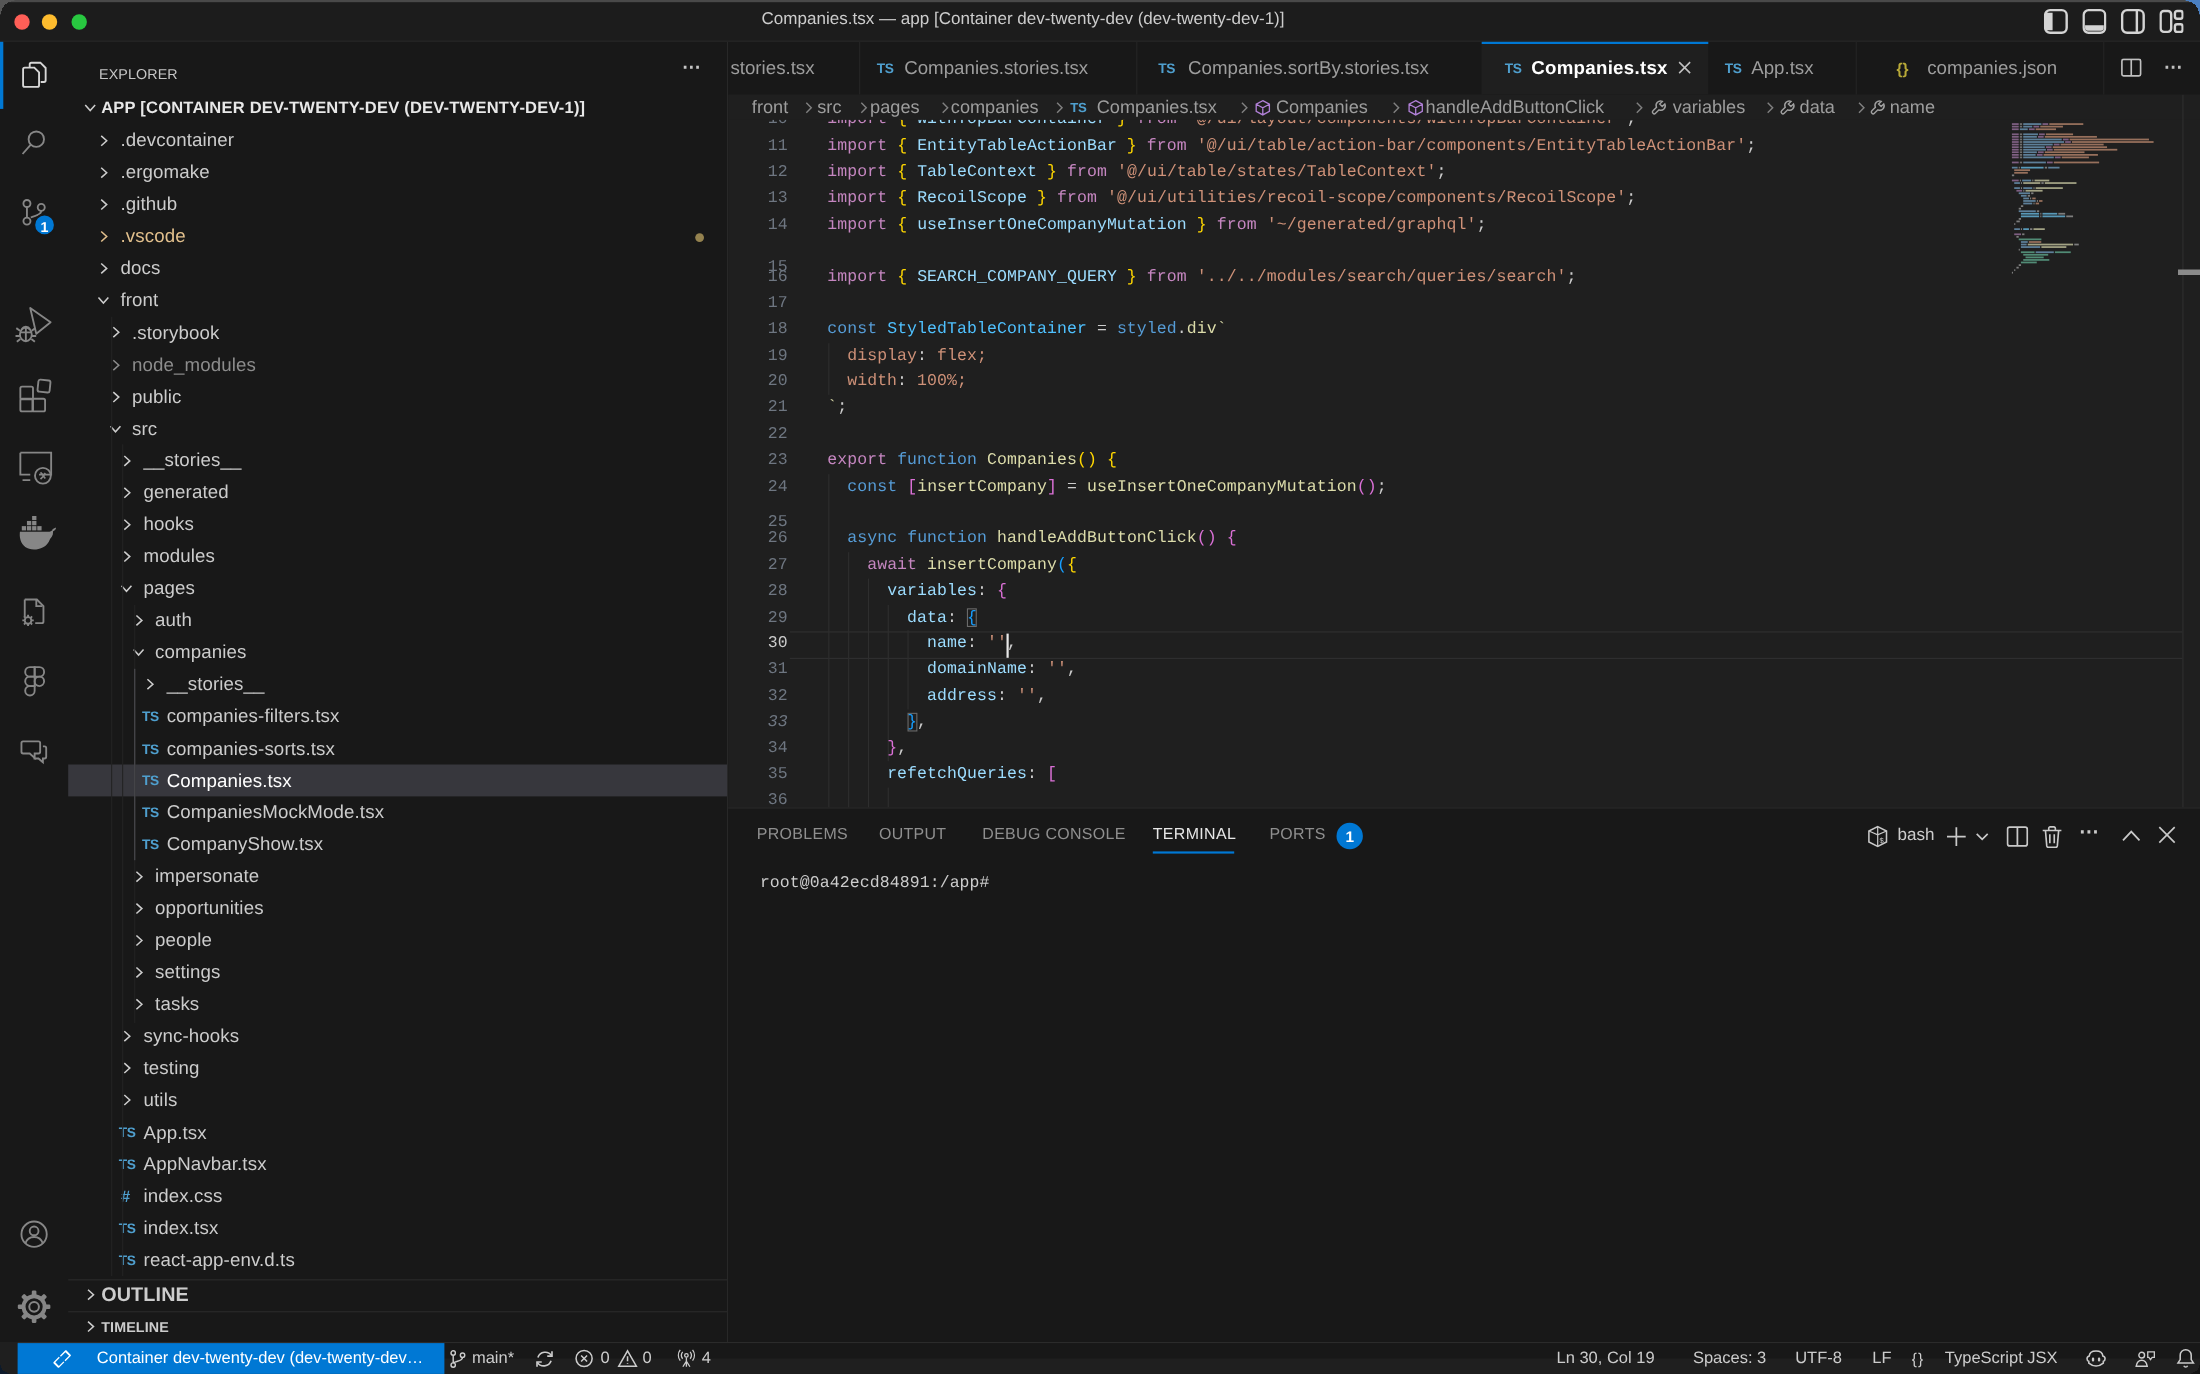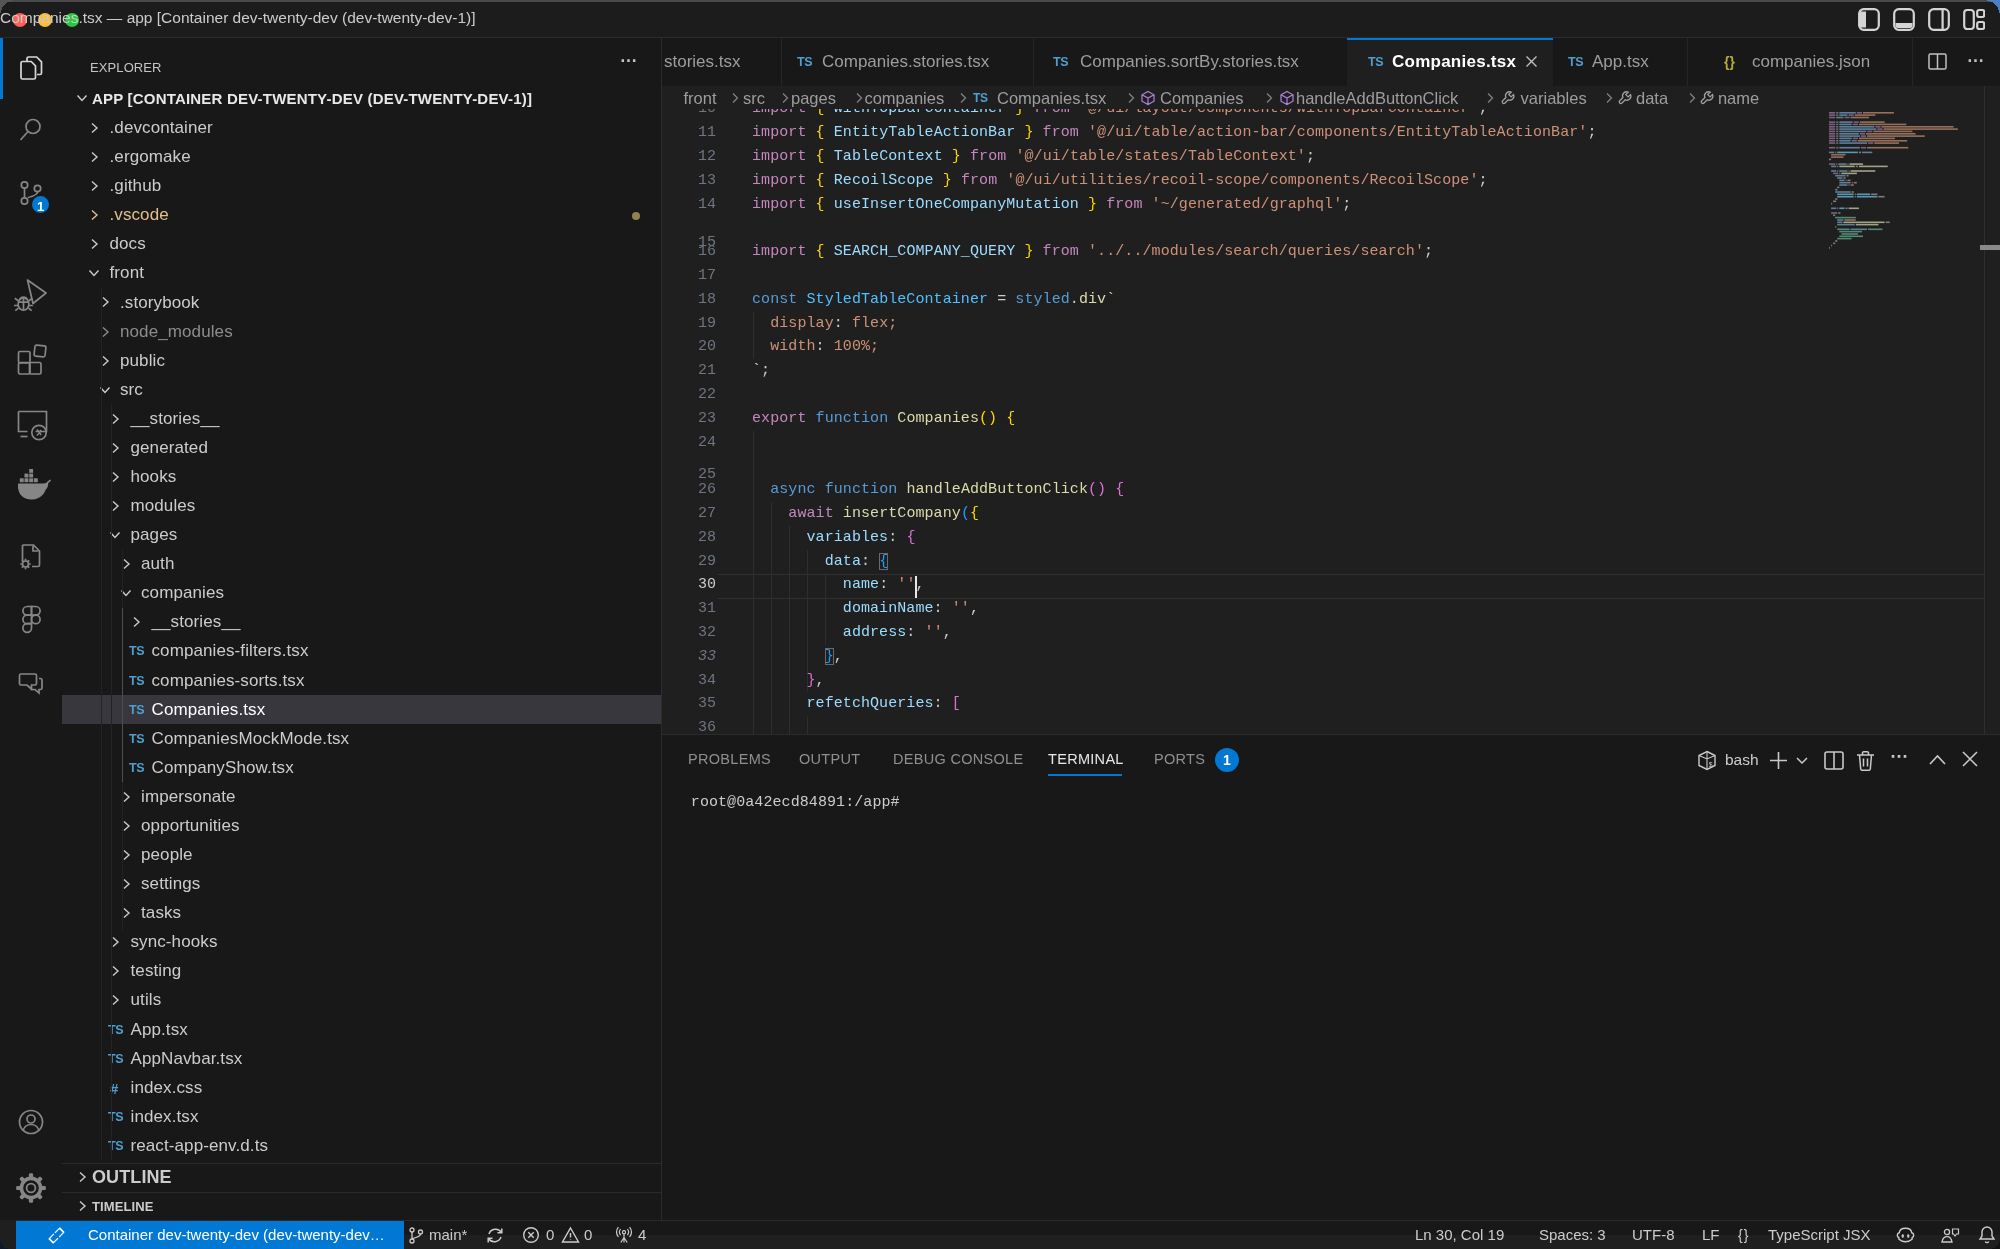--- a/index.html
+++ b/index.html
@@ -1,19 +1,19 @@
 <!DOCTYPE html>
 <html><head><meta charset="utf-8">
 <style>
 *{margin:0;padding:0;box-sizing:border-box;}
 html,body{width:2000px;height:1249px;overflow:hidden;background:#1f1f1f;
  font-family:"Liberation Sans",sans-serif;}
 .titlebar{position:absolute;left:0;top:0;width:2000px;height:38px;background:#1c1c1c;border-bottom:1px solid #2b2b2b;}
 .tl{position:absolute;top:12px;width:14px;height:14px;border-radius:50%;}
-.title{position:absolute;top:9px;left:0;width:1860px;text-align:left;color:#cccccc;font-size:15.5px;}
+.title{position:absolute;top:9px;left:0;width:1860px;text-align:center;color:#cccccc;font-size:15.5px;}
 .activitybar{position:absolute;left:0;top:38px;width:62px;height:1182px;background:#181818;}
 .sidebar{position:absolute;left:62px;top:38px;width:600px;height:1182px;background:#181818;border-right:1px solid #2b2b2b;}
 .row{position:absolute;left:0;width:599px;height:29px;}
 .rowtext{position:absolute;top:50%;transform:translateY(-50%);font-size:17px;color:#cccccc;white-space:pre;letter-spacing:0.1px;}
 .tsicon{position:absolute;top:50%;transform:translateY(-50%);font-size:12.5px;font-weight:700;color:#4f9fce;letter-spacing:-0.3px;}
 .tabs{position:absolute;left:662px;top:38px;width:1338px;height:48px;background:#181818;}
 .tab{position:absolute;top:0;height:48px;background:#181818;}
 .tabsep{position:absolute;top:0;width:1px;height:48px;background:#252525;}
 .tablabel{position:absolute;top:50%;transform:translateY(-50%);font-size:17px;color:#9d9d9d;white-space:pre;}
 .codearea{position:absolute;left:662px;top:86px;width:1338px;height:648px;background:#1f1f1f;overflow:hidden;}
@@ -353,20 +353,21 @@
     <div class="cl" style="top:225.5px"><span class="st">  display</span><span class="pu">:</span><span class="st"> flex</span><span class="st">;</span></div>
     <div class="ln" style="top:249.3px;">20</div>
     <div class="cl" style="top:249.3px"><span class="st">  width</span><span class="pu">:</span><span class="st"> 100%</span><span class="st">;</span></div>
     <div class="ln" style="top:273.1px;">21</div>
     <div class="cl" style="top:273.1px"><span class="fn">`</span><span class="pu">;</span></div>
     <div class="ln" style="top:296.9px;">22</div>
     <div class="cl" style="top:296.9px"></div>
     <div class="ln" style="top:320.7px;">23</div>
     <div class="cl" style="top:320.7px"><span class="kw">export</span><span class="pu"> </span><span class="kb">function</span><span class="pu"> </span><span class="fn">Companies</span><span class="g">()</span><span class="pu"> </span><span class="g">{</span></div>
     <div class="ln" style="top:344.5px;">24</div>
+    <div class="cl" style="top:344.5px"><span class="pu">  </span><span class="kb">const</span><span class="pu"> </span><span class="p">[</span><span class="fn">insertCompany</span><span class="p">]</span><span class="pu"> = </span><span class="fn">useInsertOneCompanyMutation</span><span class="p">()</span><span class="pu">;</span></div>
     <div class="ln" style="top:349px;margin-top:28px;">25</div>
     <div class="cl" style="top:368.3px"></div>
     <div class="ln" style="top:392.1px;">26</div>
     <div class="cl" style="top:392.1px"><span class="pu">  </span><span class="kb">async</span><span class="pu"> </span><span class="kb">function</span><span class="pu"> </span><span class="fn">handleAddButtonClick</span><span class="p">()</span><span class="pu"> </span><span class="p">{</span></div>
     <div class="ln" style="top:415.9px;">27</div>
     <div class="cl" style="top:415.9px"><span class="pu">    </span><span class="kw">await</span><span class="pu"> </span><span class="fn">insertCompany</span><span class="bb">(</span><span class="g">{</span></div>
     <div class="ln" style="top:439.7px;">28</div>
     <div class="cl" style="top:439.7px"><span class="pu">      </span><span class="id">variables</span><span class="pu">:</span><span class="pu"> </span><span class="p">{</span></div>
     <div class="ln" style="top:463.5px;">29</div>
     <div class="cl" style="top:463.5px"><span class="pu">        </span><span class="id">data</span><span class="pu">:</span><span class="pu"> </span><span class="bb mbox">{</span></div>

